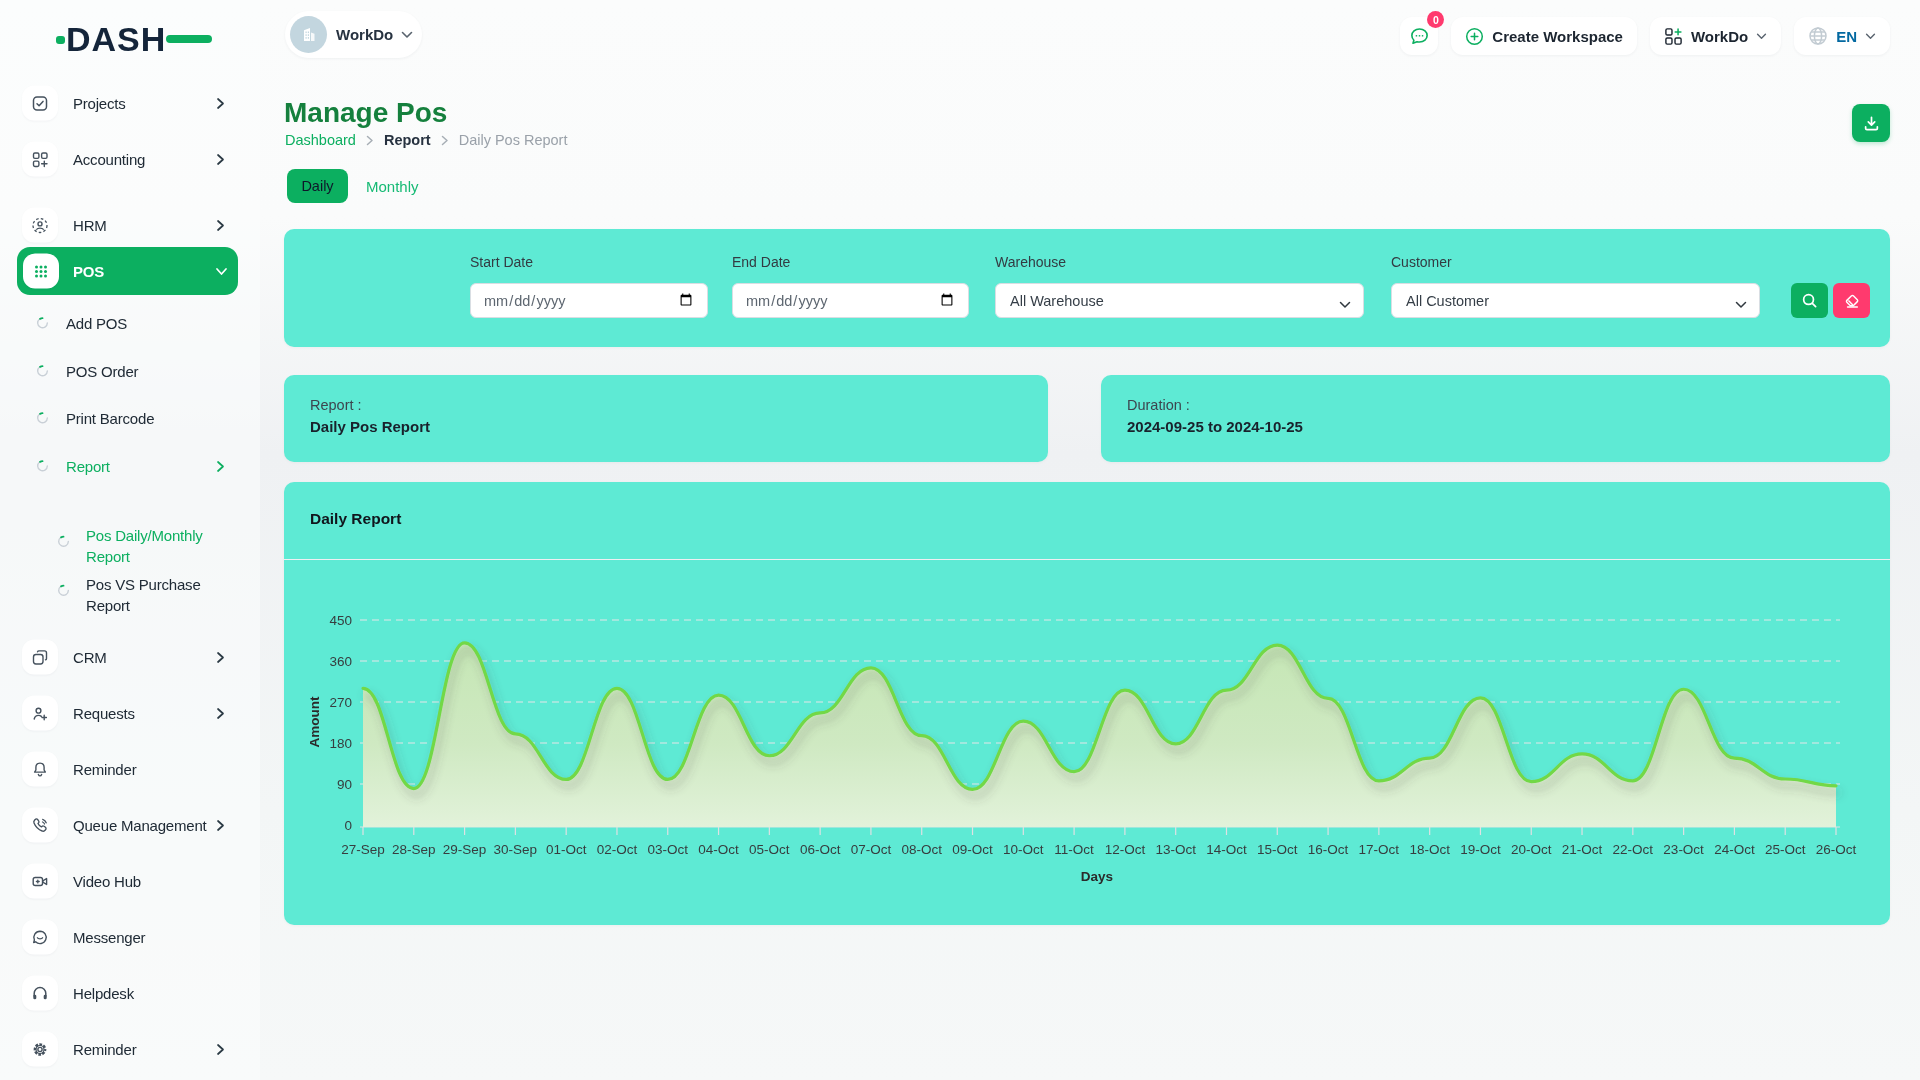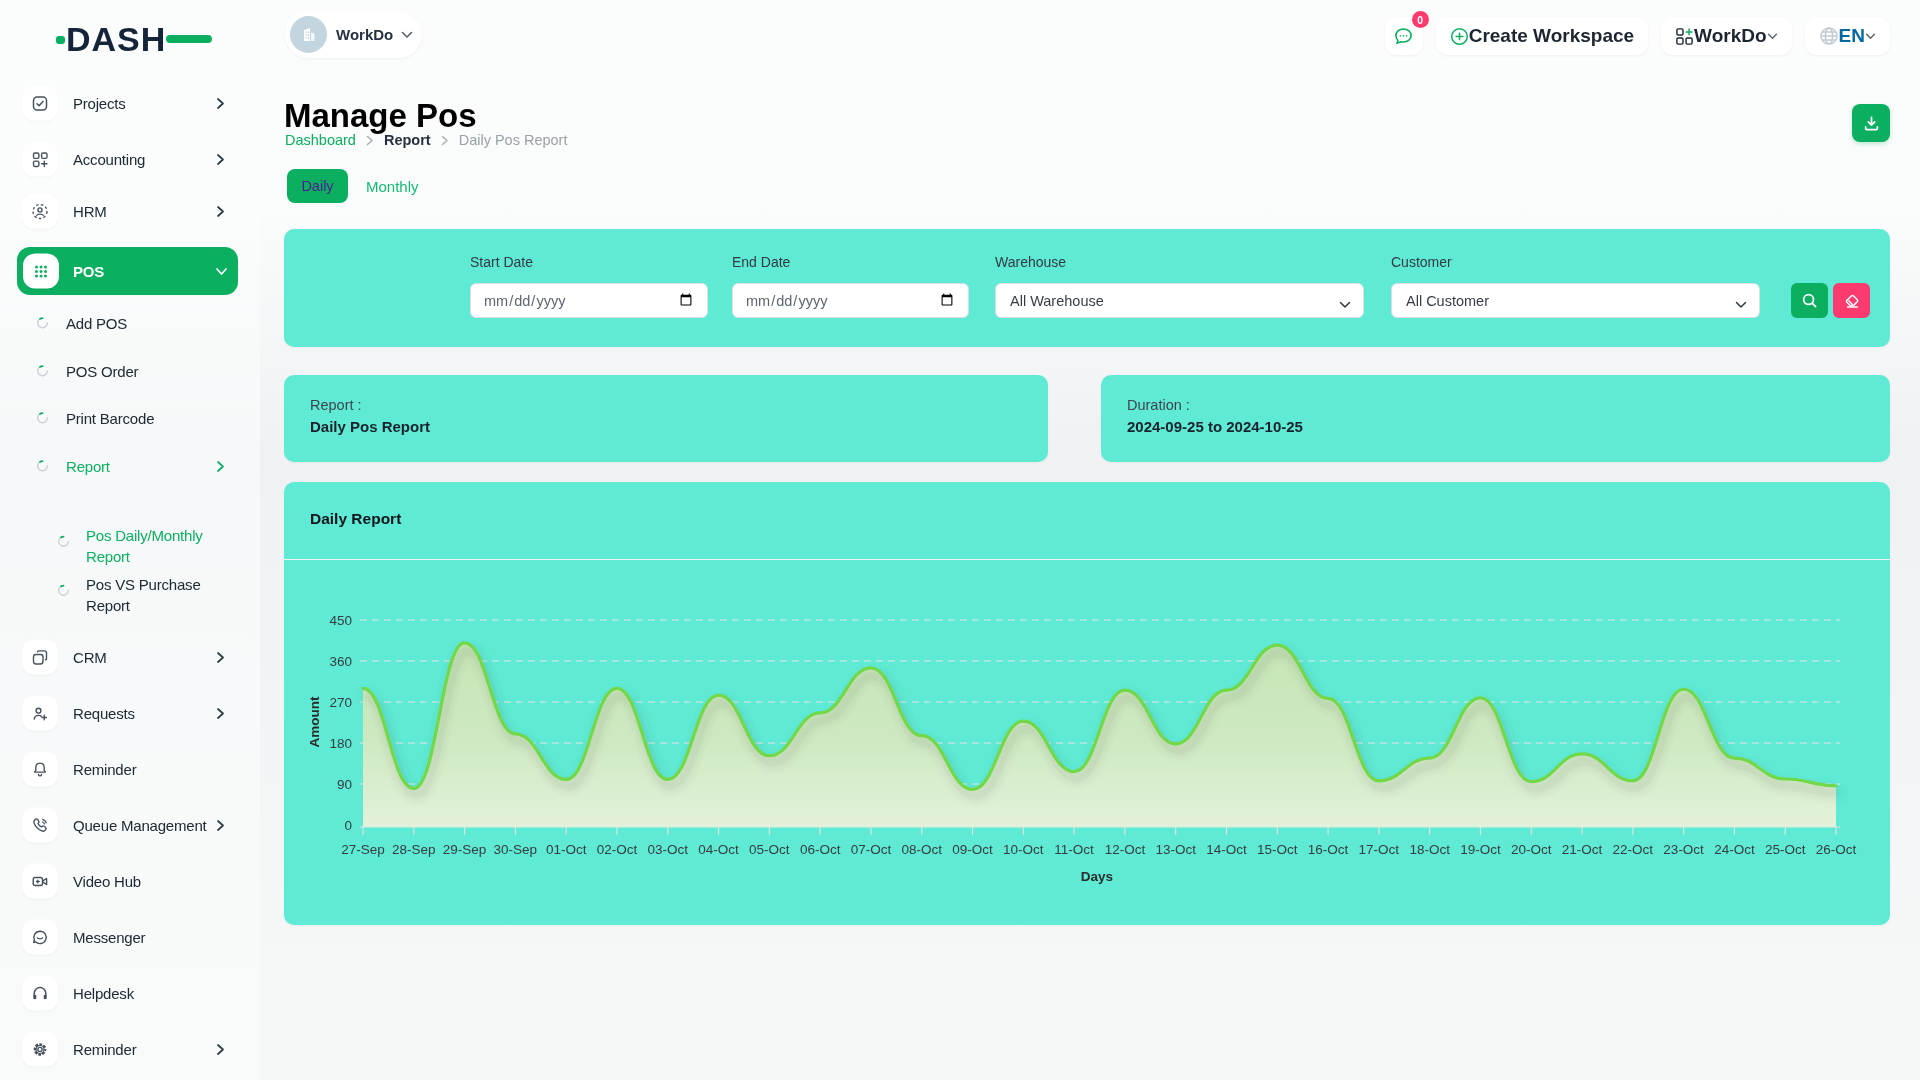--- a/index.html
+++ b/index.html
@@ -31,31 +31,31 @@
 .nav-item.lvl2 .subicon { left:57px; top:11px; transform:none; }
 .nav-item.green .lbl { color:#0caf60; }
 .topbar { position:absolute; left:260px; top:0; width:1660px; height:70px; }
 .ws-pill { position:absolute; left:25px; top:11px; width:137px; height:47px; background:#fff; border-radius:26px; box-shadow:0 1px 3px rgba(20,40,60,0.05); display:flex; align-items:center; cursor:pointer; }
 .ws-avatar { width:37px; height:37px; border-radius:50%; background:#c3d6df; margin-left:5px; display:flex; align-items:center; justify-content:center; }
 .ws-name { margin-left:9px; font-size:15px; font-weight:600; color:#273240; }
 .ws-chev { margin-left:8px; display:flex; }
 .top-right { position:absolute; right:30px; top:17px; height:38px; display:flex; align-items:center; gap:13px; }
 .chat-btn { position:relative; width:38px; height:38px; background:#fff; border-radius:12px; box-shadow:0 1px 3px rgba(20,40,60,0.05); display:flex; align-items:center; justify-content:center; cursor:pointer; }
 .badge { position:absolute; top:-6px; right:-6px; min-width:17px; height:17px; border-radius:9px; background:#ff3a6e; color:#fff; font-size:10.5px; font-weight:700; display:flex; align-items:center; justify-content:center; padding:0 4px; }
-.top-pill { height:38px; background:#fff; border-radius:12px; box-shadow:0 1px 3px rgba(20,40,60,0.05); display:flex; align-items:center; padding:0 14px; cursor:pointer; font-size:19px; color:#1c2530; font-weight:600; }
+.top-pill { height:38px; background:#fff; border-radius:12px; box-shadow:0 1px 3px rgba(20,40,60,0.05); display:flex; align-items:center; padding:0 14px; gap:8px; cursor:pointer; font-size:15px; color:#1c2530; font-weight:600; }
 .main { position:absolute; left:260px; top:70px; width:1660px; }
-.page-title { position:absolute; left:24px; top:27px; font-size:33px; font-weight:700; color:#000000; }
+.page-title { position:absolute; left:24px; top:27px; font-size:28px; font-weight:700; color:#15803d; }
 .breadcrumb { position:absolute; left:25px; top:62px; font-size:14.5px; display:flex; align-items:center; gap:10px; }
 .bc-link { color:#0caf60; cursor:pointer; }
 .bc-sep { color:#a7aeb5; display:flex; }
 .bc-current { color:#273240; font-weight:600; cursor:pointer; }
 .bc-muted { color:#9aa1a9; }
 .dl-btn { position:absolute; left:1592px; top:34px; width:38px; height:38px; background:#0caf60; border-radius:8px; display:flex; align-items:center; justify-content:center; cursor:pointer; box-shadow:0 2px 4px rgba(12,175,96,0.25); }
 .tabs { position:absolute; left:27px; top:99px; display:flex; align-items:center; }
-.tab-daily { width:61px; height:34px; background:#0caf60; color:#4c1d95; border:none; border-radius:8px; font-size:14.5px; font-family:inherit; cursor:pointer; }
+.tab-daily { width:61px; height:34px; background:#0caf60; color:#0f172a; border:none; border-radius:8px; font-size:14.5px; font-family:inherit; cursor:pointer; }
 .tab-monthly { margin-left:18px; background:transparent; border:none; color:#16ba74; font-size:15px; font-family:inherit; cursor:pointer; }
 .card { position:absolute; background:#5eead4; border-radius:10px; box-shadow:0 1px 3px rgba(20,40,60,0.04); }
 .filter-card { left:24px; top:159px; width:1606px; height:118px; }
 .f-label { position:absolute; font-size:14px; color:#333b42; margin-top:5px; }
 .f-input, .f-select { position:absolute; height:35px; border:1px solid #d9dee3; border-radius:6px; background:#fff; font-family:inherit; font-size:14.5px; color:#4d565e; padding:0 12px; }
 .f-input { color:#5d6670; }
 .sel-wrap { position:absolute; }
 .sel-wrap select { width:100%; height:35px; border:1px solid #d9dee3; border-radius:6px; background:#fff; font-family:inherit; font-size:14.5px; color:#353e47; padding:6px 14px; appearance:none; -webkit-appearance:none; cursor:pointer; }
 .sel-chev { position:absolute; right:13px; top:12px; pointer-events:none; }
 .icon-btn { position:absolute; width:37px; height:35px; border:none; border-radius:6px; display:flex; align-items:center; justify-content:center; cursor:pointer; }
@@ -101,21 +101,21 @@
             <path d="M13.3 10.6v5.4M10.6 13.3h5.4" stroke="#46525e" stroke-width="1.4" stroke-linecap="round"></path>
           </svg>
         </span>
         <span class="lbl">Accounting</span>
         <span class="chev">
           <svg width="9" height="13" viewBox="0 0 9 13">
             <path d="M2 2 L7 6.5 L2 11" fill="none" stroke="#2b3a44" stroke-width="1.7" stroke-linecap="round" stroke-linejoin="round"></path>
           </svg>
         </span>
       </div>
-      <div class="nav-item lvl0" style="top: 190px; height: 42px;">
+      <div class="nav-item lvl0" style="top: 204px; height: 42px;">
         <span class="ibox">
           <svg width="18" height="18" viewBox="0 0 18 18">
             <circle cx="9" cy="9" r="7" fill="none" stroke="#46525e" stroke-width="1.3" stroke-dasharray="2.6 2.2"></circle>
             <circle cx="9" cy="7.4" r="2" fill="none" stroke="#46525e" stroke-width="1.4"></circle>
             <path d="M5.8 12.8c.8-1.6 5.6-1.6 6.4 0" fill="none" stroke="#46525e" stroke-width="1.4" stroke-linecap="round"></path>
           </svg>
         </span>
         <span class="lbl">HRM</span>
         <span class="chev">
           <svg width="9" height="13" viewBox="0 0 9 13">

